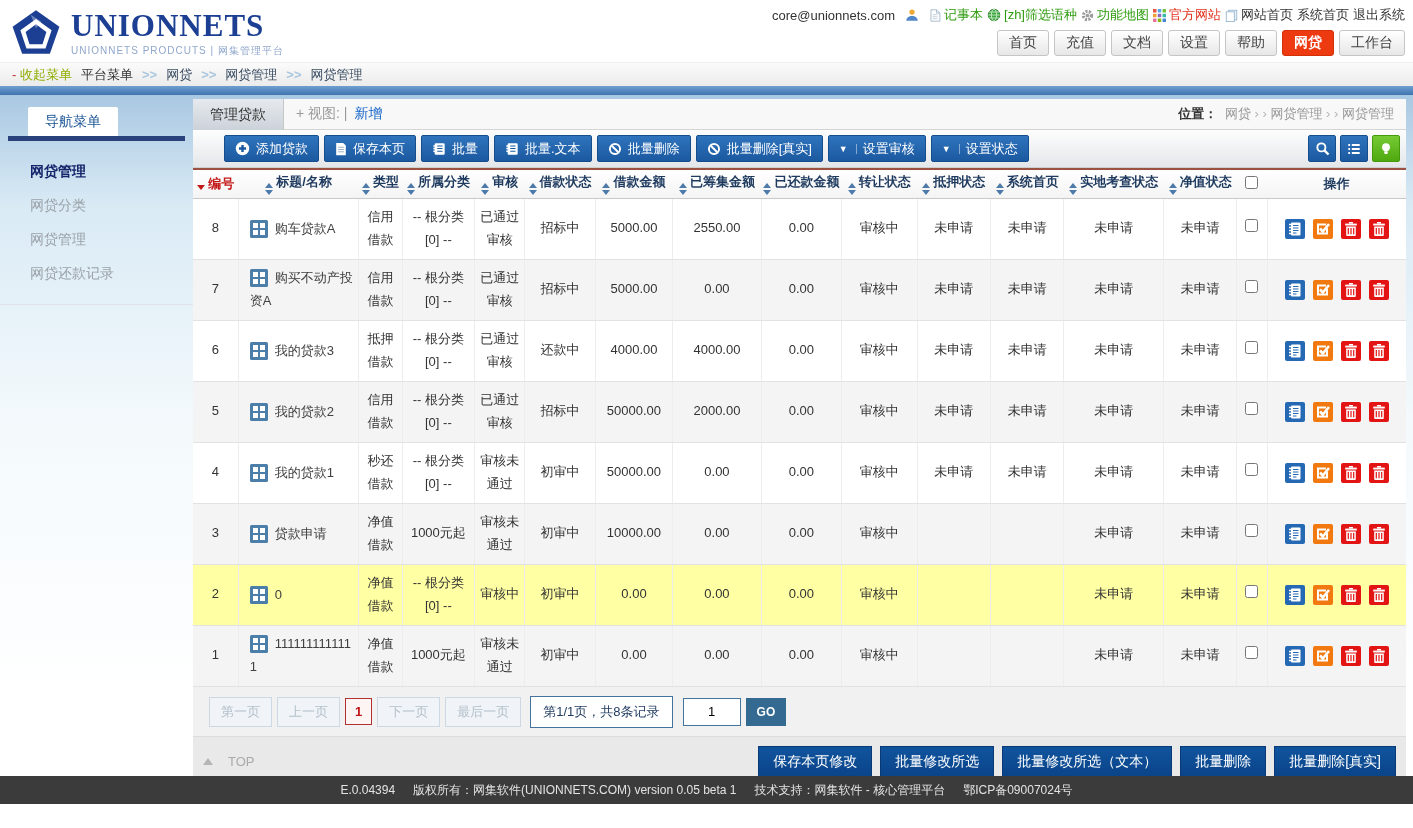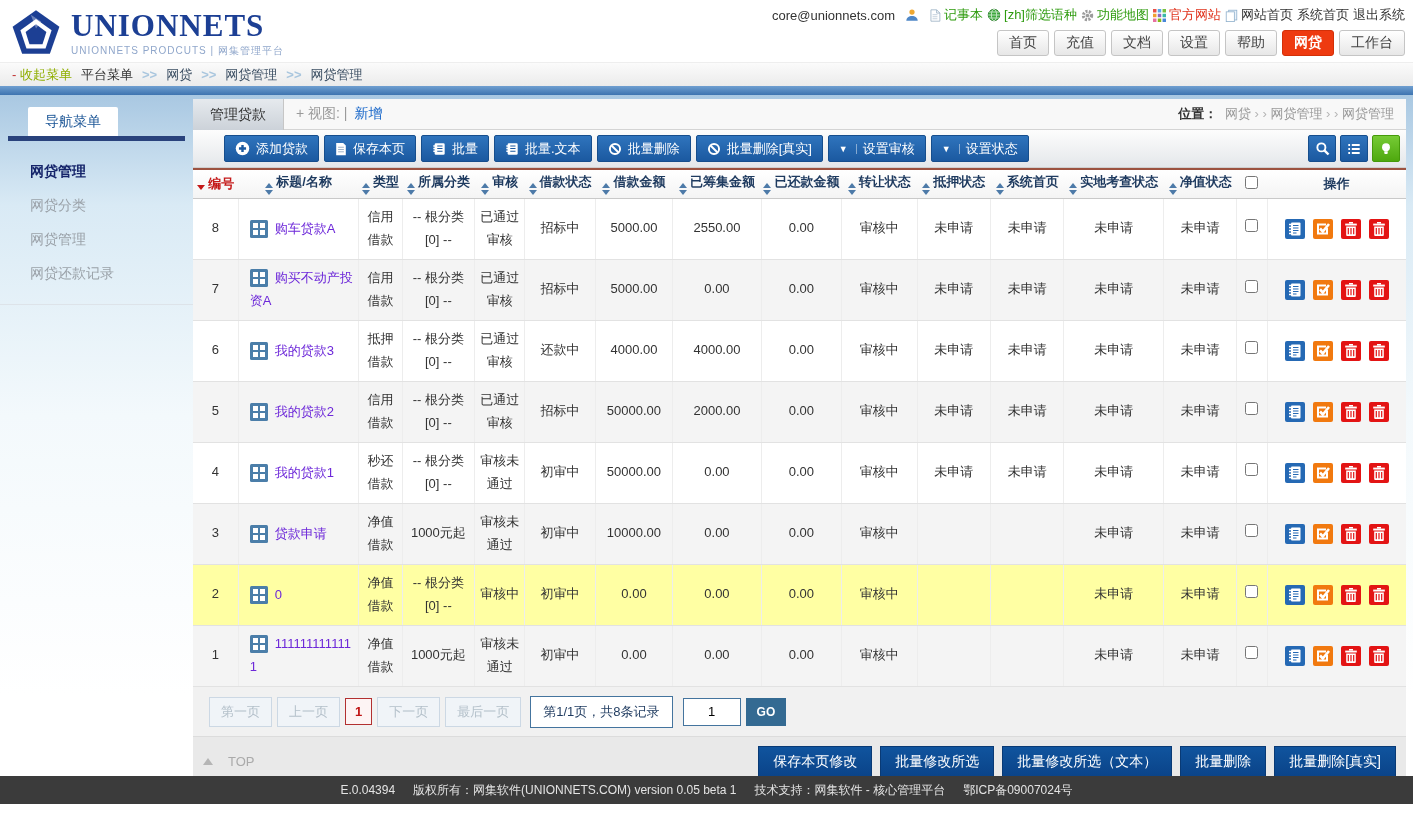--- a/index.html
+++ b/index.html
@@ -67,21 +67,21 @@
   .sort i { display:block; width:0; height:0; border-left:4px solid transparent; border-right:4px solid transparent; }
   .sort .up { border-bottom:5px solid #4d7aa8; }
   .sort .dn { border-top:5px solid #4d7aa8; }
   .sort .dn.red { border-top-color:#c41818; }
   .grid td { border-bottom:1px solid #e2e2e2; border-right:1px solid #ededed; text-align:center; vertical-align:middle; height:61px; padding:3px 3px; color:#333; line-height:1.7; word-break:break-all; }
   .grid td:last-child { border-right:none; }
   tr.alt td { background:#f4f4f4; }
   tr.hl td { background:#ffffa3; }
   td.cell-title { text-align:left; padding-left:11px; }
   .t-icon svg { vertical-align:middle; }
-  .t-link { color:#6d28d9; text-decoration:none; margin-left:7px; vertical-align:middle; cursor:pointer;margin-top:37px; }
+  .t-link { color:#404040; text-decoration:none; margin-left:7px; vertical-align:middle; cursor:pointer;margin-top:37px; }
   .op { display:inline-block; margin:0 4px; cursor:pointer; line-height:0; }
   .op svg { vertical-align:middle; }
 
   
   .pager { display:flex; align-items:center; gap:5px; padding:9px 4px 8px;margin-left:12px; }
   .pg { background:#f0f4f8; border:1px solid #ccd8e4; color:#b4c0ca; font-size:13px; padding:5px 11px; text-decoration:none; cursor:pointer; }
   .pg.cur { background:#fdf4f4; border-color:#b23030; color:#c01616; font-weight:bold; padding:5px 9px; }
   .pg-info { border:1px solid #44749e; background:#fff; color:#1e3a5f; font-size:13px; padding:6px 12px; margin-left:4px; }
   .pg-input { width:58px; height:28px; border:1px solid #44749e; text-align:center; font-size:13px; margin-left:5px; background:#fff; }
   .pg-go { background:#346a92; color:#fff; font-size:12px; font-weight:bold; padding:7px 11px; text-decoration:none; cursor:pointer; }

